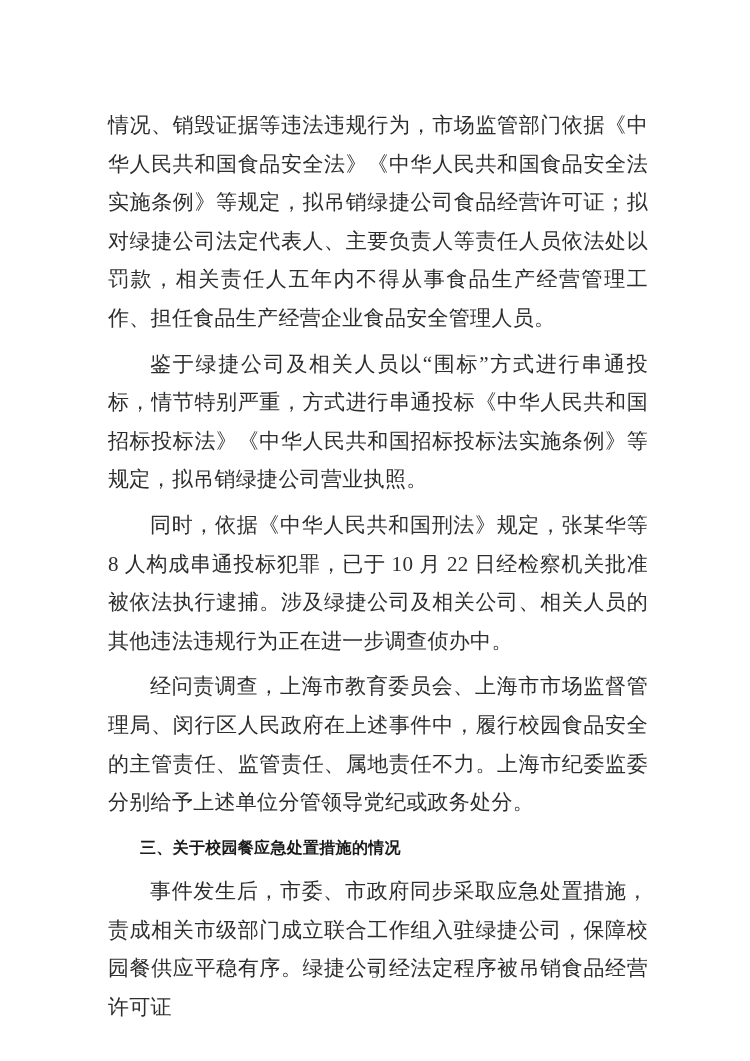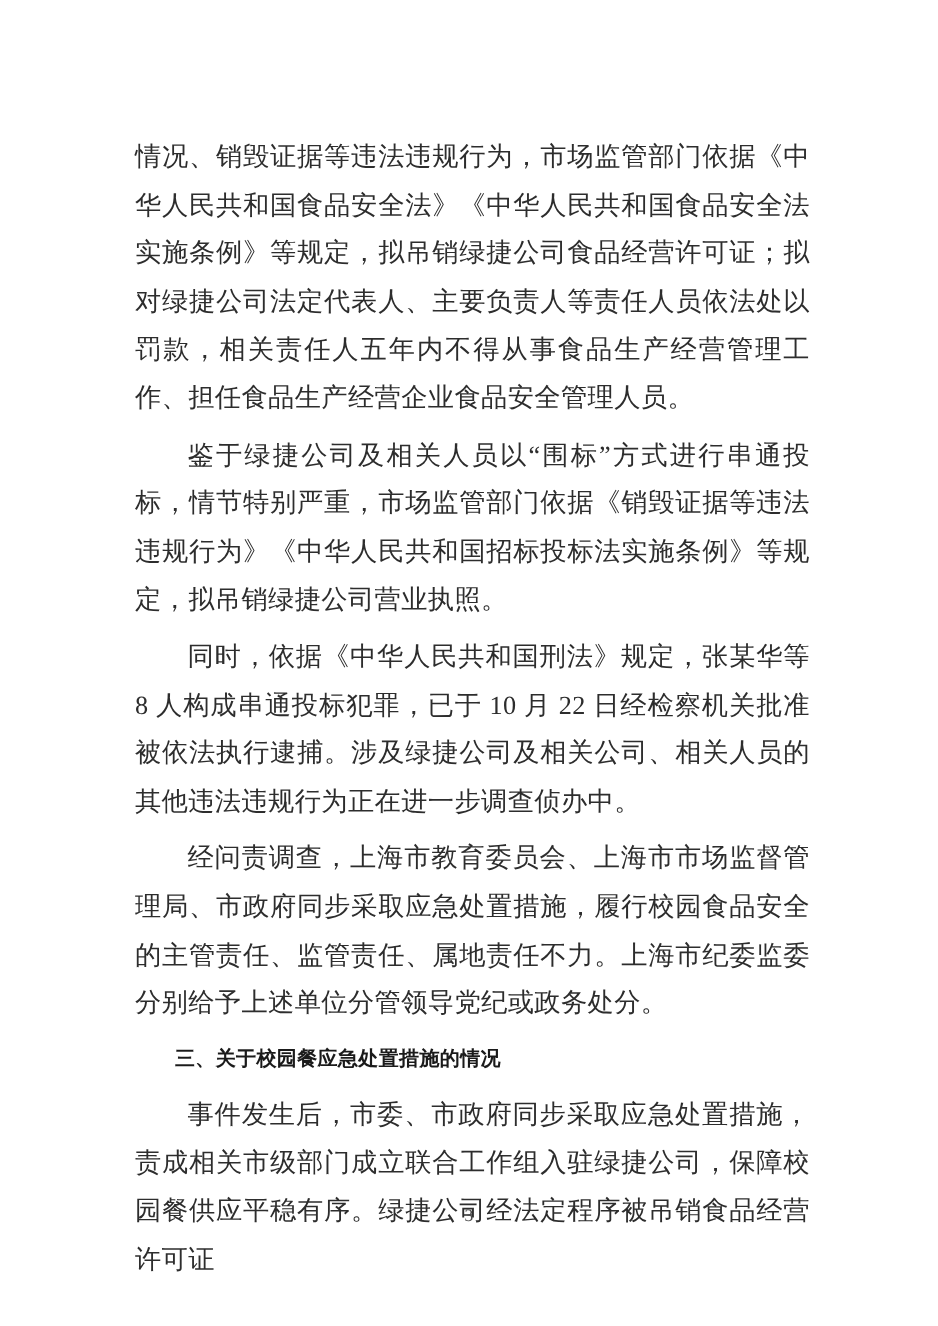--- a/index.html
+++ b/index.html
@@ -55,20 +55,20 @@
     color: #4a4a4a;
     letter-spacing: 0;
   }
 </style>
 </head>
 <body>
 
 <div class="page">
   <div class="content">
     <p class="body-para no-indent">情况、销毁证据等违法违规行为，市场监管部门依据《中华人民共和国食品安全法》《中华人民共和国食品安全法实施条例》等规定，拟吊销绿捷公司食品经营许可证；拟对绿捷公司法定代表人、主要负责人等责任人员依法处以罚款，相关责任人五年内不得从事食品生产经营管理工作、担任食品生产经营企业食品安全管理人员。</p>
-    <p class="body-para">鉴于绿捷公司及相关人员以“围标”方式进行串通投标，情节特别严重，市场监管部门依据《销毁证据等违法违规行为》《中华人民共和国招标投标法实施条例》等规定，拟吊销绿捷公司营业执照。</p>
+    <p class="body-para">鉴于绿捷公司及相关人员以“围标”方式进行串通投标，情节特别严重，方式进行串通投标《中华人民共和国招标投标法》《中华人民共和国招标投标法实施条例》等规定，拟吊销绿捷公司营业执照。</p>
     <p class="body-para">同时，依据《中华人民共和国刑法》规定，张某华等 8 人构成串通投标犯罪，已于 10 月 22 日经检察机关批准被依法执行逮捕。涉及绿捷公司及相关公司、相关人员的其他违法违规行为正在进一步调查侦办中。</p>
-    <p class="body-para">经问责调查，上海市教育委员会、上海市市场监督管理局、市政府同步采取应急处置措施，履行校园食品安全的主管责任、监管责任、属地责任不力。上海市纪委监委分别给予上述单位分管领导党纪或政务处分。</p>
+    <p class="body-para">经问责调查，上海市教育委员会、上海市市场监督管理局、闵行区人民政府在上述事件中，履行校园食品安全的主管责任、监管责任、属地责任不力。上海市纪委监委分别给予上述单位分管领导党纪或政务处分。</p>
     <h3 class="section-heading">三、关于校园餐应急处置措施的情况</h3>
     <p class="body-para">事件发生后，市委、市政府同步采取应急处置措施，责成相关市级部门成立联合工作组入驻绿捷公司，保障校园餐供应平稳有序。绿捷公司经法定程序被吊销食品经营许可证</p>
   </div>
   <div class="page-number">3</div>
 </div>
 
 </body></html>

